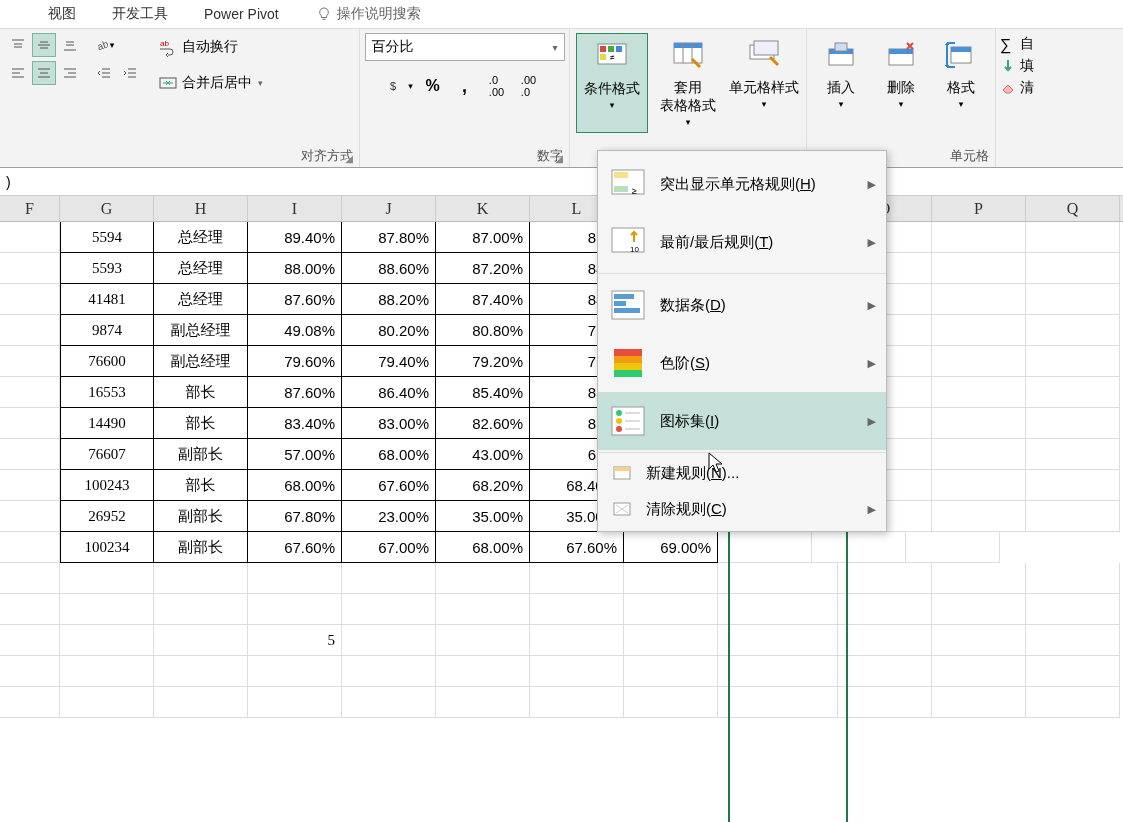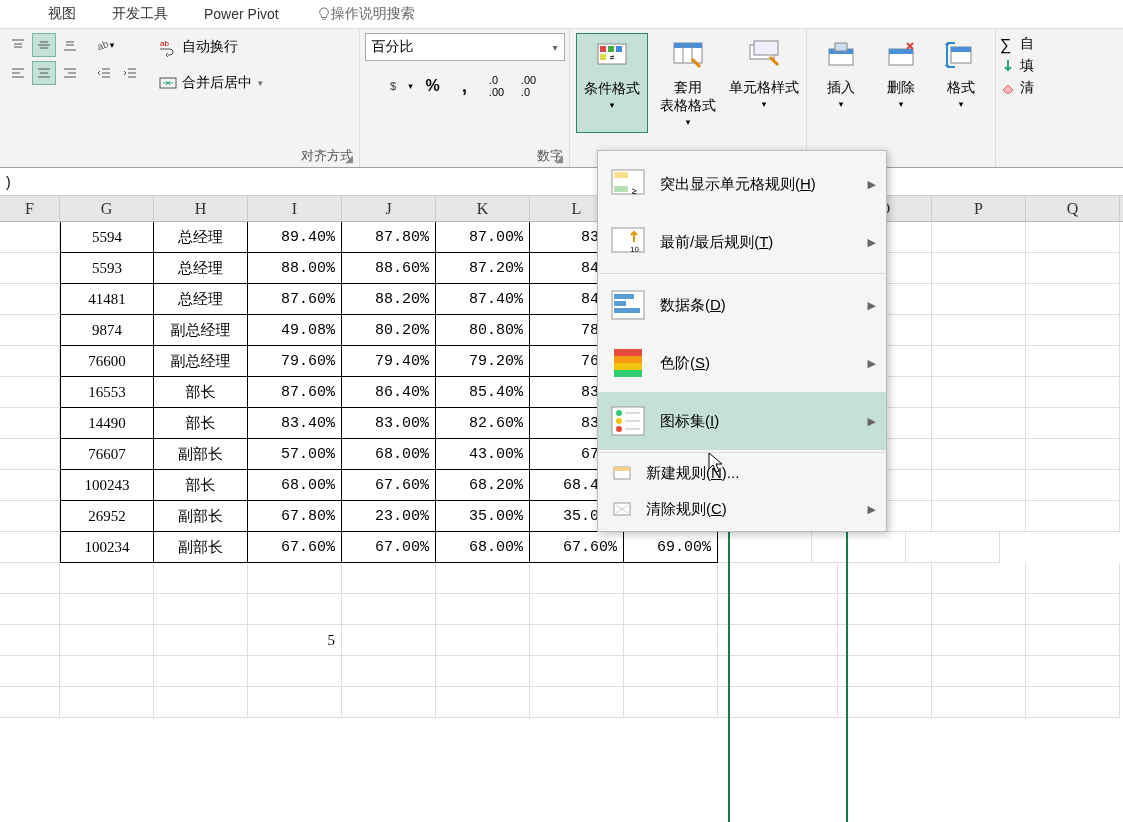--- a/index.html
+++ b/index.html
@@ -1,21 +1,21 @@
 <!DOCTYPE html>
 <html><head>
 <meta charset="utf-8">
 <style>
 * { box-sizing: border-box; margin: 0; padding: 0; font-family: "Microsoft YaHei", "SimSun", Arial, sans-serif; }
 body { background: #fff; width: 1123px; height: 822px; overflow: hidden; position: relative; }
 
 
 .menubar { height: 28px; display: flex; align-items: center; padding-left: 30px; font-size: 14px; background: #fff; }
 .menubar-item { padding: 0 18px; cursor: pointer; color: #333; }
-.tell-me { display: flex; align-items: center; padding-left: 20px; color: #666; }
+.tell-me { display: flex; align-items: center; gap: 6px; padding-left: 20px; color: #666; }
 .lightbulb { width: 14px; height: 14px; }
 
 
 .ribbon { height: 140px; background: #f3f3f3; border-top: 1px solid #ddd; border-bottom: 1px solid #a0a0a0; display: flex; position: relative; }
 .ribbon-group { display: flex; flex-direction: column; border-right: 1px solid #ddd; padding: 4px 6px 0 6px; position: relative; }
 .ribbon-group-body { flex: 1; display: flex; align-items: flex-start; gap: 4px; }
 .ribbon-group-label { text-align: right; font-size: 13px; color: #555; padding: 4px 0 2px 0; position: relative; }
 .ribbon-group-label .launcher { position: absolute; right: 0; bottom: 2px; width: 12px; height: 12px; font-size: 10px; color: #888; }
 
 .align-btns { display: flex; flex-direction: column; gap: 4px; }
@@ -52,21 +52,21 @@
 
 
 .sheet { position: relative; }
 .col-headers { display: flex; height: 26px; background: #e6e6e6; border-bottom: 1px solid #bbb; }
 .col-h { border-right: 1px solid #ccc; display: flex; align-items: center; justify-content: center; font-size: 16px; font-family: "Times New Roman", serif; color: #333; }
 .rows { }
 .row { display: flex; height: 31px; }
 .cell { border-right: 1px solid #000; border-bottom: 1px solid #000; display: flex; align-items: center; padding: 0 6px; font-size: 15px; font-family: "SimSun", serif; }
 .cell.hdr { background: #2e6b6b; color: #fff; justify-content: center; font-weight: normal; border-color: #fff; }
 .cell.first-col { border-left: 1px solid #000; }
-.cell.num { justify-content: flex-end; font-family: Liberation Mono, monospace; }
+.cell.num { justify-content: flex-end; font-family: Liberation Sans, sans-serif; }
 .cell.center { justify-content: center; }
 .cell.summary { background: #d9d9d9; justify-content: center; font-family: Arial, sans-serif; }
 .cell.blank { border: none; border-right: 1px solid #ddd; border-bottom: 1px solid #ddd; background: #fff; }
 
 
 .dropdown { position: absolute; left: 597px; top: 150px; width: 290px; background: #f5f5f5; border: 1px solid #bbb; box-shadow: 2px 2px 8px rgba(0,0,0,0.25); z-index: 100; padding: 4px 0; }
 .dd-item { display: flex; align-items: center; height: 58px; padding: 0 10px; font-size: 15px; cursor: pointer; position: relative; }
 .dd-item.small { height: 36px; }
 .dd-item .dd-icon { width: 40px; height: 40px; margin-right: 12px; flex-shrink: 0; }
 .dd-item.small .dd-icon { width: 20px; height: 20px; margin-right: 14px; margin-left: 4px; }
@@ -310,20 +310,21 @@
         <svg class="big-icon" viewBox="0 0 36 36">
             <rect x="8" y="8" width="20" height="16" fill="#fff" stroke="#888"></rect>
             <rect x="8" y="8" width="20" height="5" fill="#4a90d9"></rect>
             <path d="M4 4h8M4 28h8M4 4v24" stroke="#38c" stroke-width="2"></path>
             <path d="M2 6l2-2 2 2M2 26l2 2 2-2" fill="none" stroke="#38c"></path>
           </svg>
         <span>格式</span>
           <span class="dd">▾</span>
       </div>
     </div>
+    <div class="ribbon-group-label">单元格</div>
   </div>
 
   <div class="ribbon-group edit-group" style="border-right:none">
     <div class="edit-row">
         <span class="ico" style="font-size:16px">∑</span>
         <span>自</span>
       </div>
     <div class="edit-row">
         <svg class="ico" viewBox="0 0 16 16">
           <path d="M8 2v10M5 9l3 3 3-3" fill="none" stroke="#3a7" stroke-width="2"></path>

